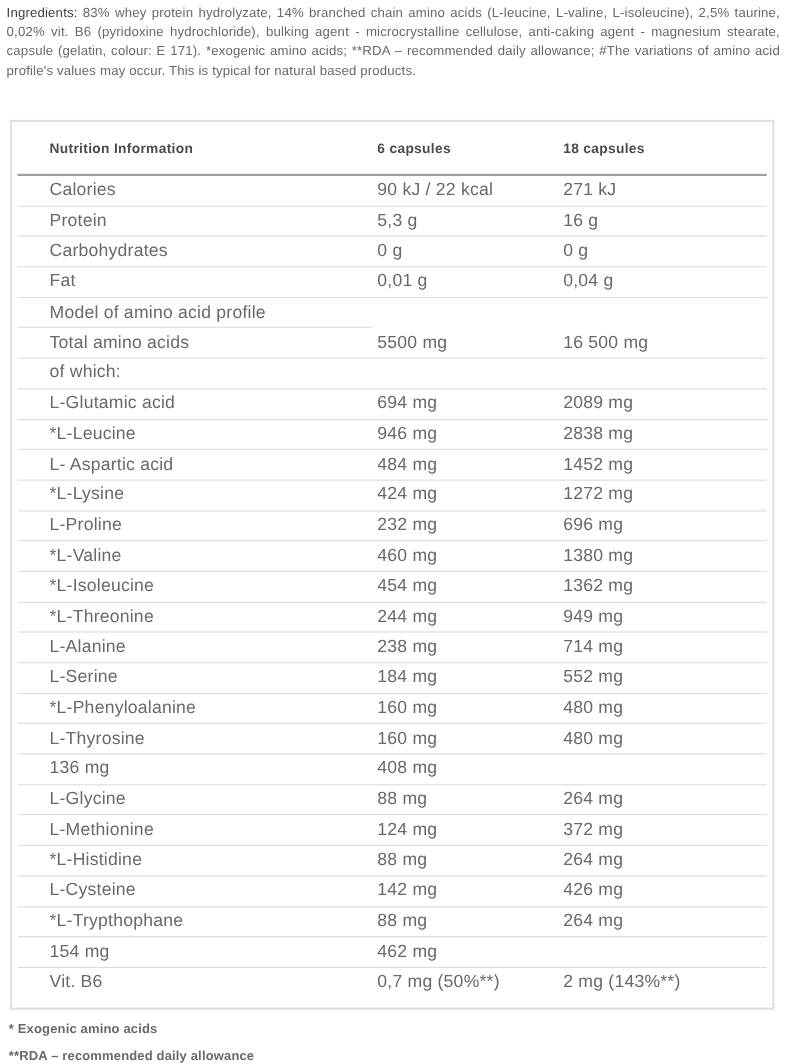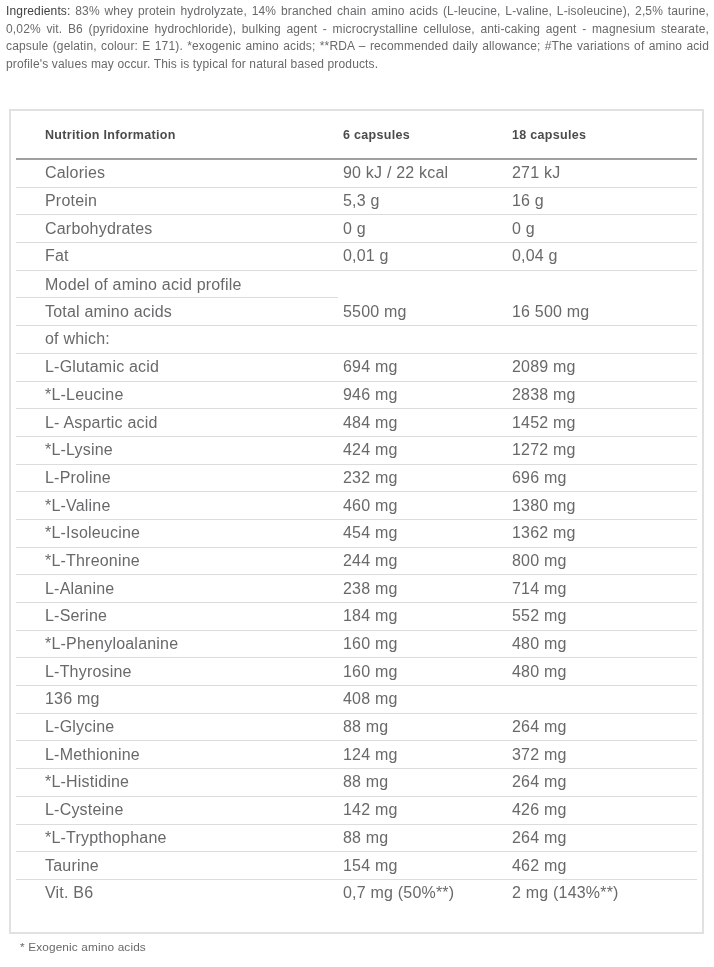--- a/index.html
+++ b/index.html
@@ -30,21 +30,21 @@
     color: #414143;
   }
   
   .table-box {
     position: absolute;
     left: 9px;
     top: 109px;
     width: 691px;
     background: #ffffff;
     border: 2px solid #e1e1e2;
-    padding-bottom: 25px;
+    padding-bottom: 9px;
     box-sizing: content-box;
   }
   .t-header {
     display: grid;
     grid-template-columns: 298px 169px 1fr;
     align-items: center;
     height: 47px;
     margin: 0 5px;
     padding-left: 29px;
     border-bottom: 2px solid #9fa0a2;
@@ -75,25 +75,26 @@
     bottom: 0;
     width: 322px;
     height: 1px;
     background: #dcdcdd;
   }
   .cell { white-space: nowrap; overflow: hidden; }
   
   .footnote {
     position: absolute;
     left: 8px;
-    margin: 12px;
+    margin: 0;
     font-size: 11.8px;
     letter-spacing: 0.15px;
     line-height: 14px;
     color: #68696b;
+    font-weight: bold;
   }
   .footnote-1 { top: 928px; }
   .footnote-2 { top: 953px; }
 </style>
 </head>
 <body>
 
 <p class="ingredients"><span class="ing-label">Ingredients:</span> <span>83% whey protein hydrolyzate, 14% branched chain amino acids (L-leucine, L-valine, L-isoleucine), 2,5% taurine, 0,02% vit. B6 (pyridoxine hydrochloride), bulking agent - microcrystalline cellulose, anti-caking agent - magnesium stearate, capsule (gelatin, colour: E 171). *exogenic amino acids;  **RDA – recommended daily allowance; #The variations of amino acid profile's values may occur. This is typical for natural based products.</span></p>
 
 <div class="table-box">
@@ -169,21 +170,21 @@
         <div class="cell">1380 mg</div>
       </div>
       <div class="row">
         <div class="cell">*L-Isoleucine</div>
         <div class="cell">454 mg</div>
         <div class="cell">1362 mg</div>
       </div>
       <div class="row">
         <div class="cell">*L-Threonine</div>
         <div class="cell">244 mg</div>
-        <div class="cell">800 mg</div>
+        <div class="cell">949 mg</div>
       </div>
       <div class="row">
         <div class="cell">L-Alanine</div>
         <div class="cell">238 mg</div>
         <div class="cell">714 mg</div>
       </div>
       <div class="row">
         <div class="cell">L-Serine</div>
         <div class="cell">184 mg</div>
         <div class="cell">552 mg</div>
@@ -221,21 +222,20 @@
         <div class="cell">L-Cysteine</div>
         <div class="cell">142 mg</div>
         <div class="cell">426 mg</div>
       </div>
       <div class="row">
         <div class="cell">*L-Trypthophane</div>
         <div class="cell">88 mg</div>
         <div class="cell">264 mg</div>
       </div>
       <div class="row">
-        <div class="cell">Taurine</div>
         <div class="cell">154 mg</div>
         <div class="cell">462 mg</div>
       </div>
       <div class="row">
         <div class="cell">Vit. B6</div>
         <div class="cell">0,7 mg (50%**)</div>
         <div class="cell">2 mg (143%**)</div>
       </div>
     </div>
 </div>

